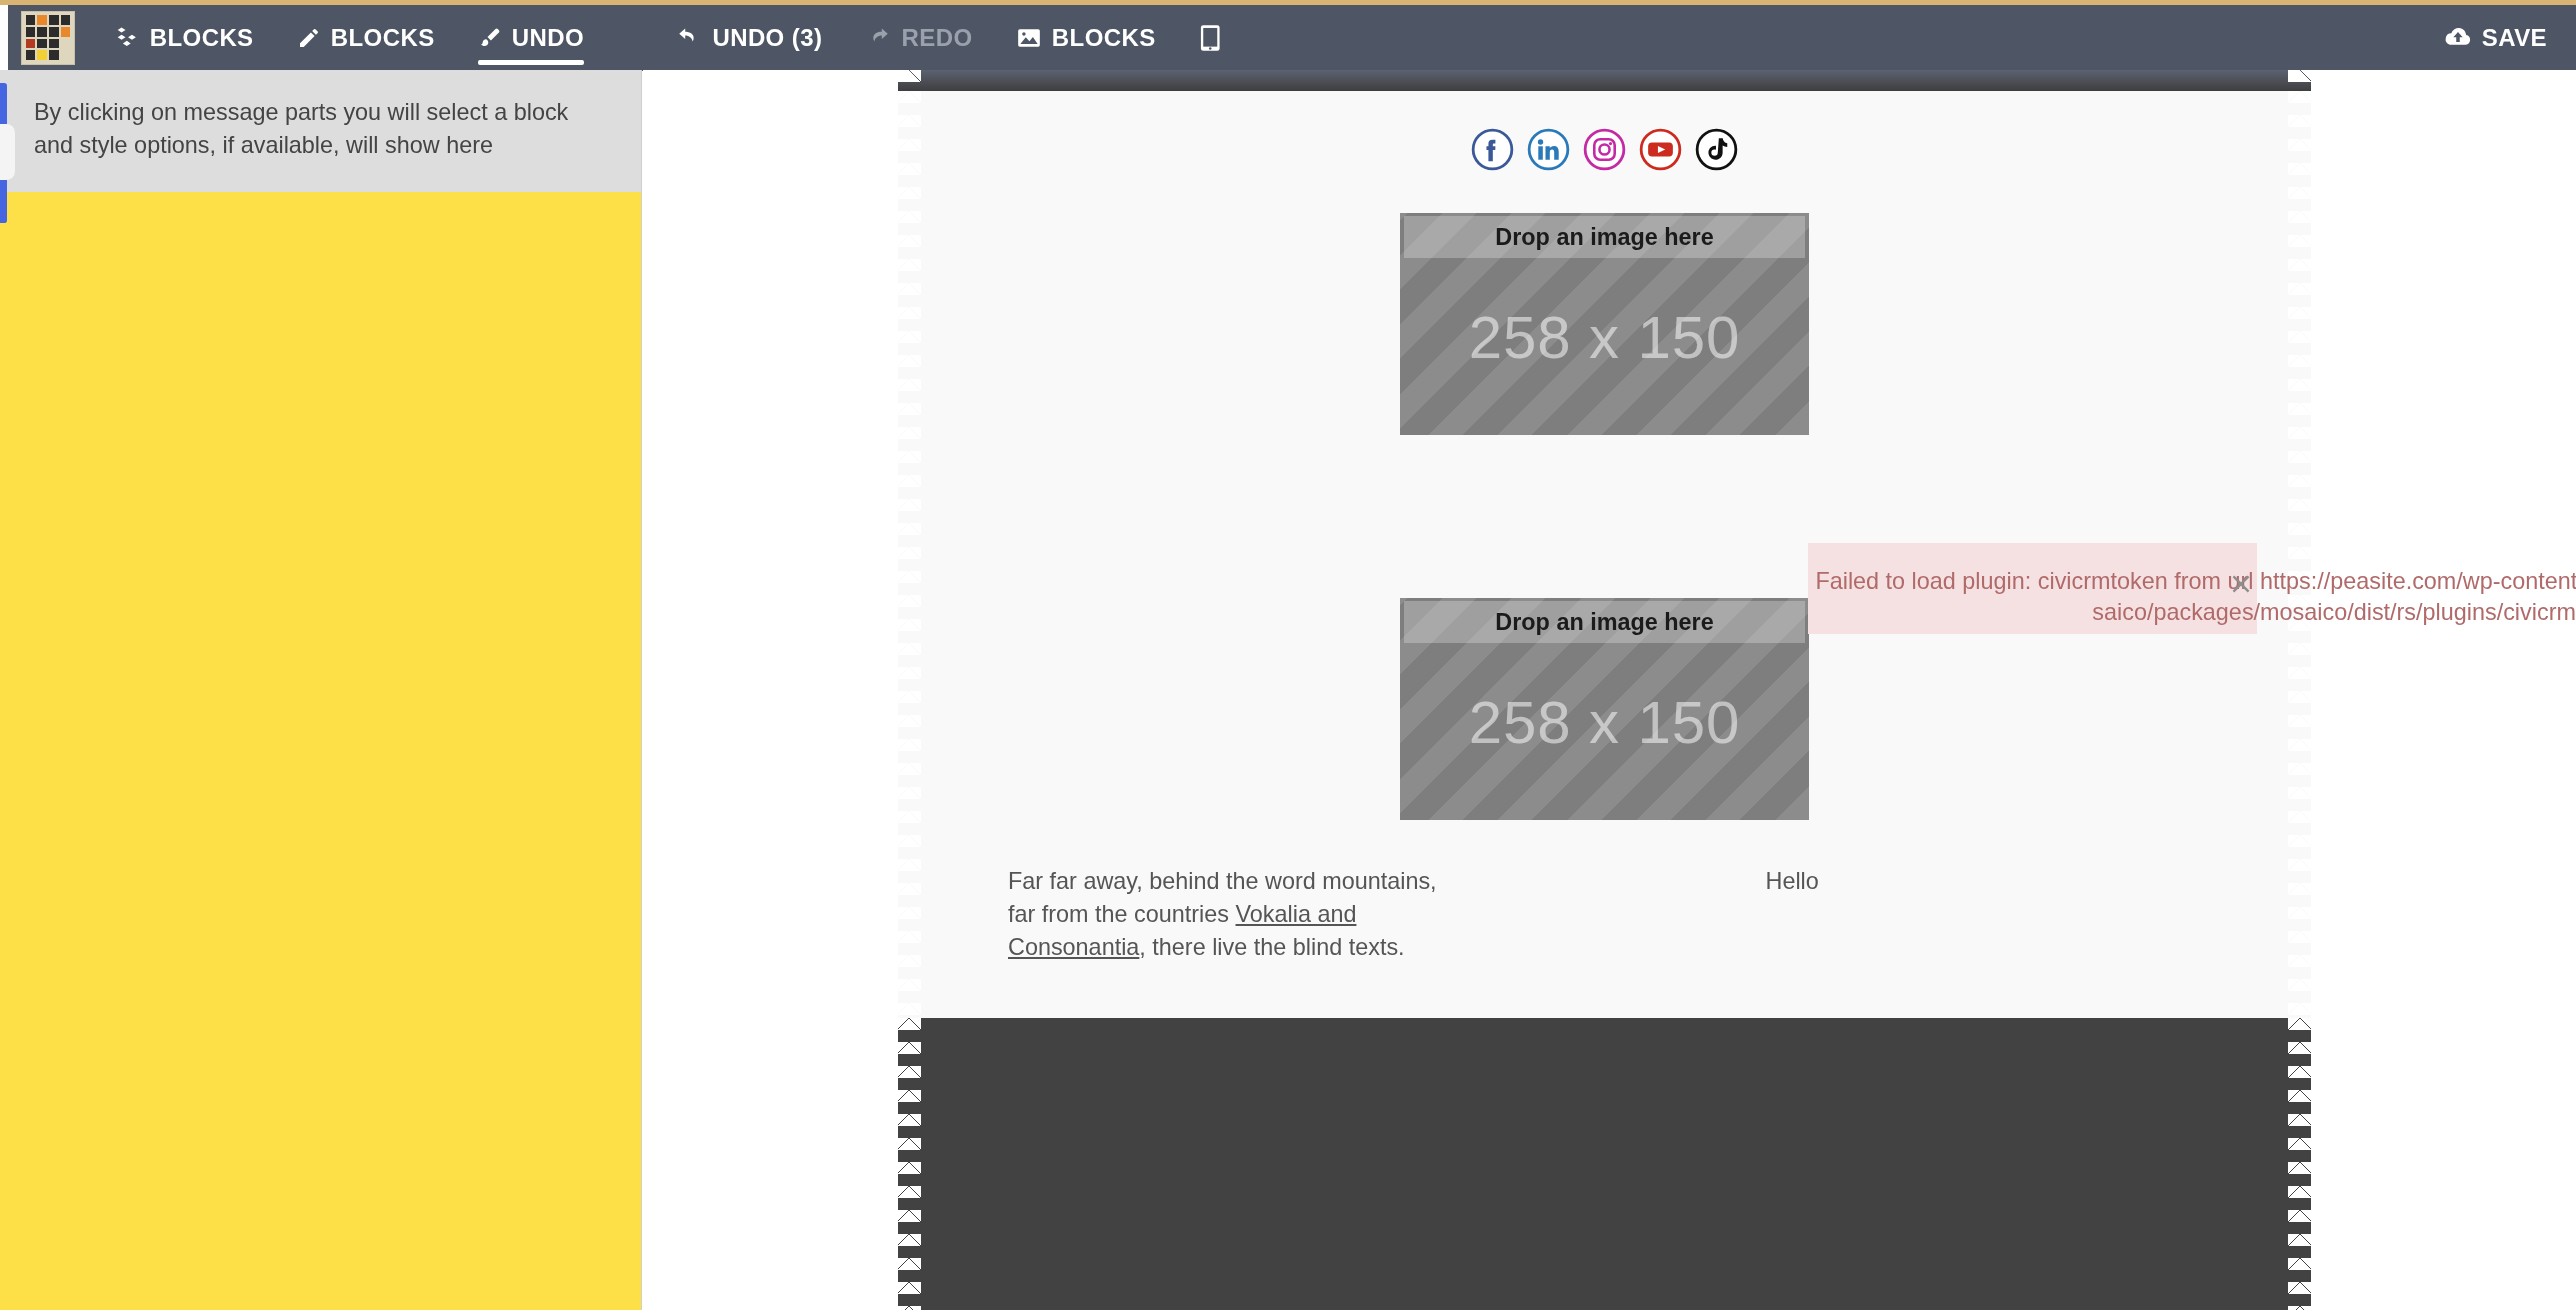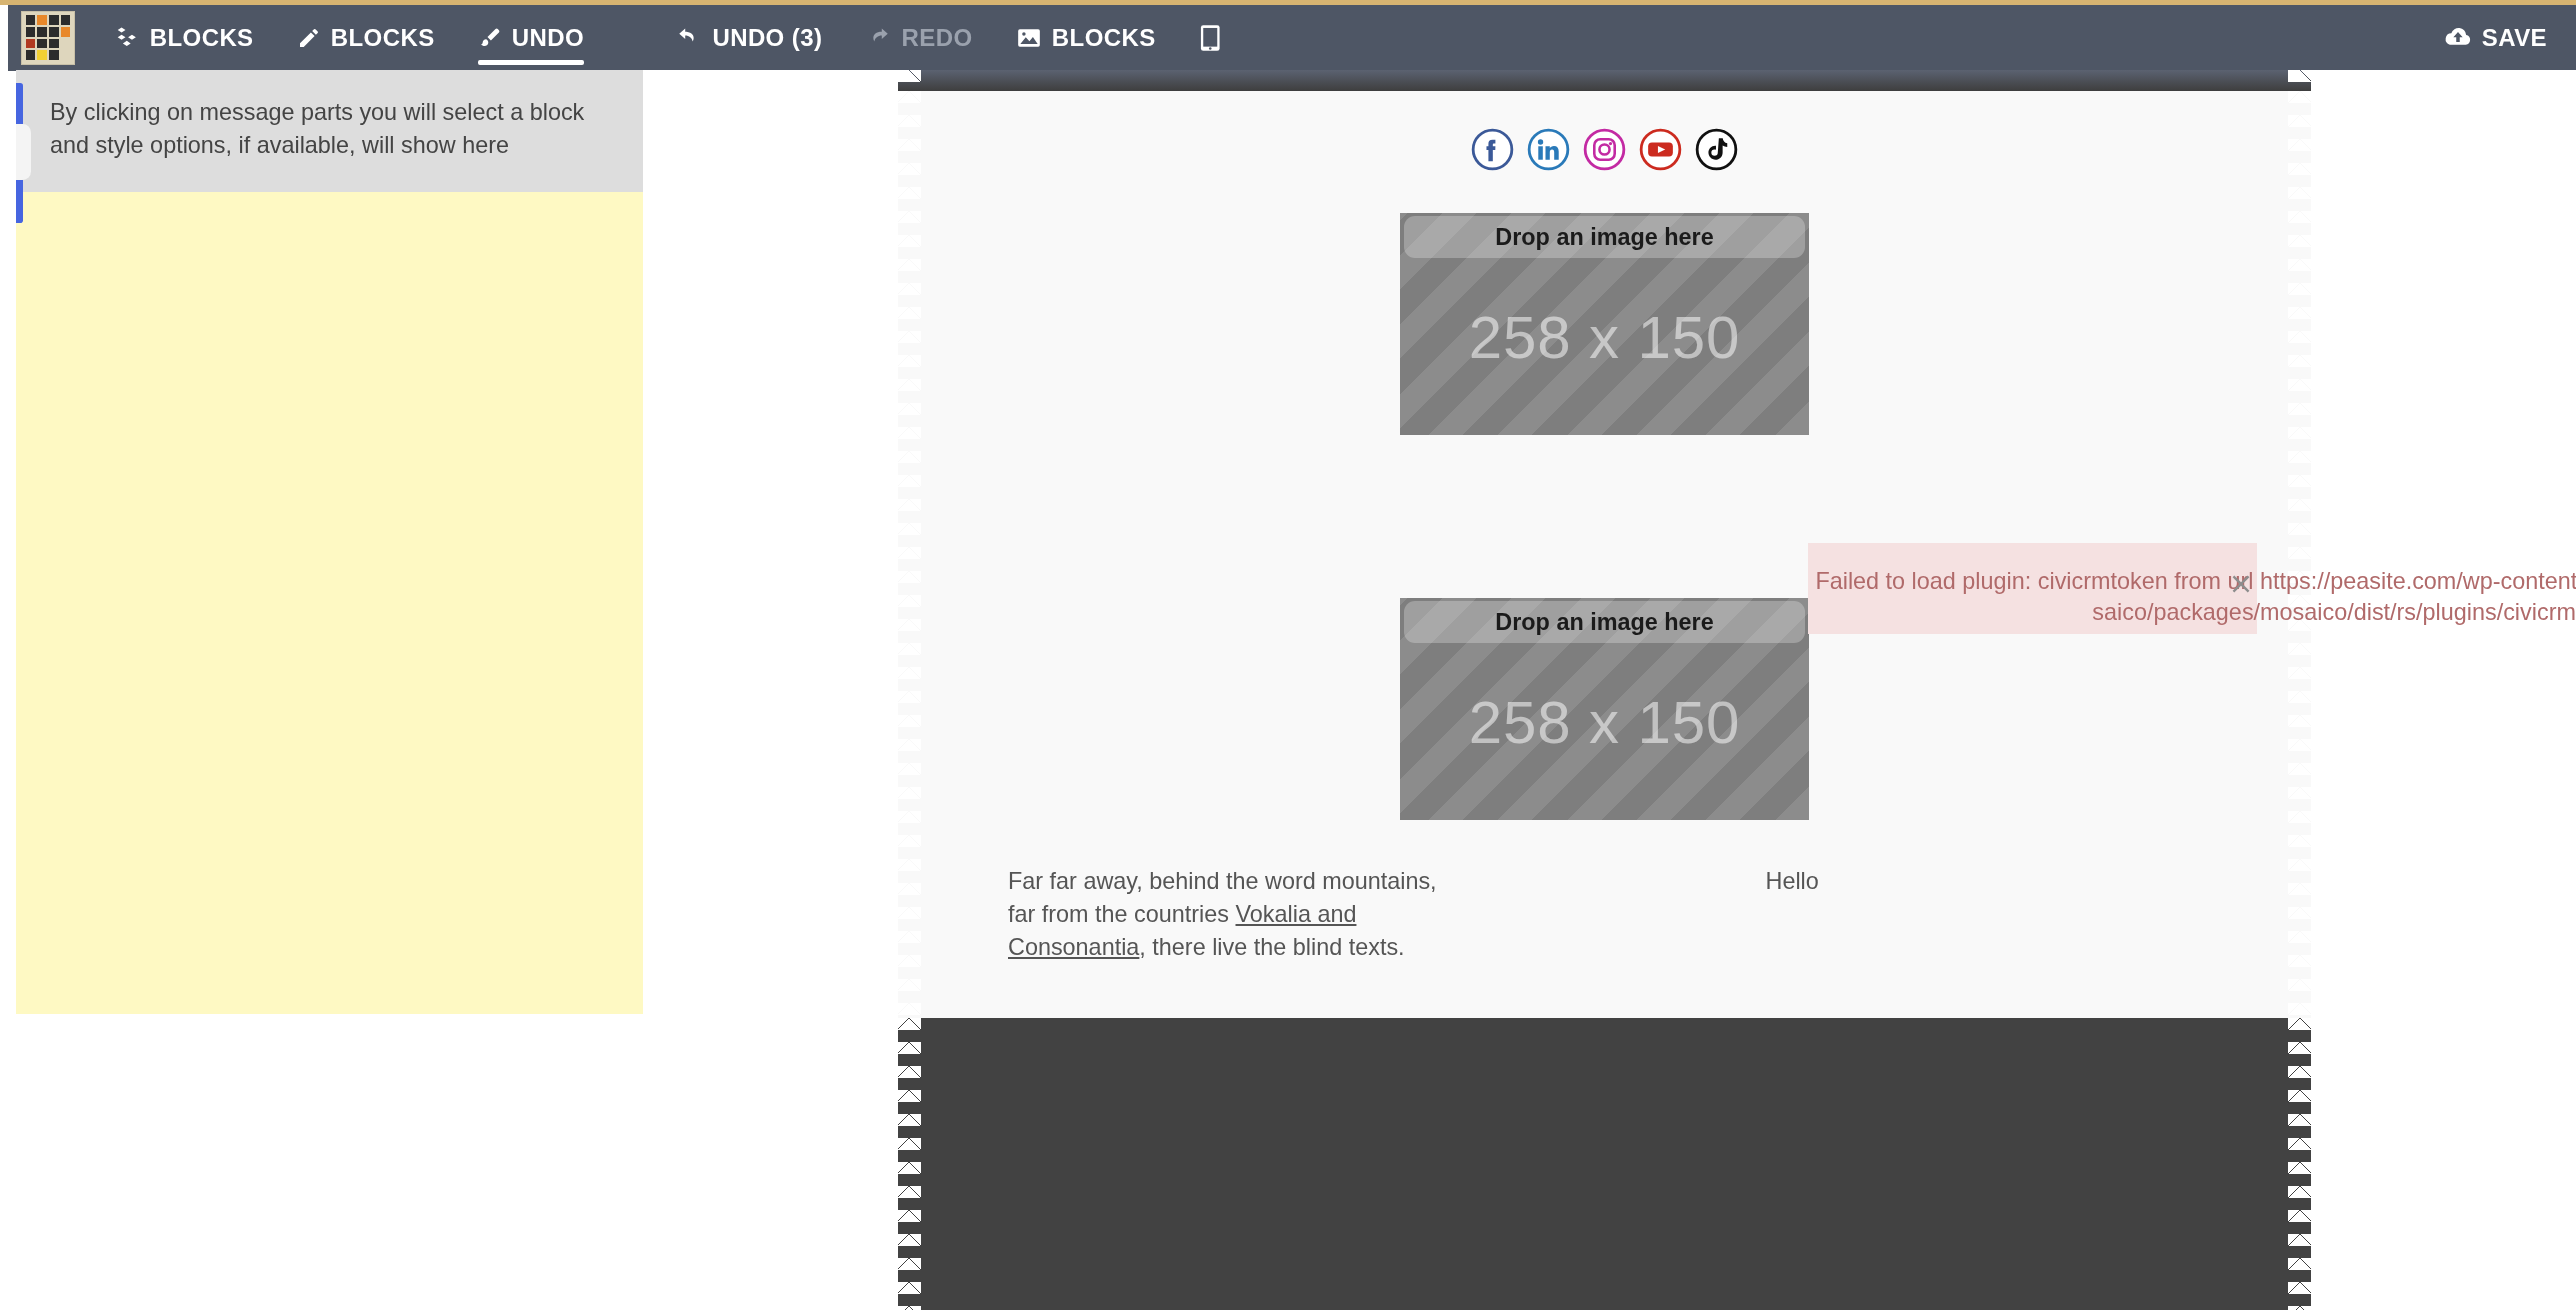--- a/index.html
+++ b/index.html
@@ -50,23 +50,23 @@
     content: ""; position: absolute; left: 21.5px; right: 21.5px; bottom: 5.6px;
     height: 4.7px; background: #ffffff; border-radius: 1.9px;
   }
   .tb-spacer-1 { width: 49px; }
   .tb-grow { flex: 1 1 auto; }
   .tb-icon { display: inline-flex; align-items: center; justify-content: center; }
   .tb-icon svg { display: block; }
 
   
   .sidebar {
-    position: absolute; top: 70px; left: 16px;
-    width: 642px; height: 944px;
-    background: #fef9c3;
+    position: absolute; top: 70px; left: 0;
+    width: 642px; height: 1240px;
+    background: #fde047;
     border-right: 0.9px solid #cfcfcf;
   }
   .sidebar-note {
     margin: 0; padding: 26px 28px 30px 34px;
     background: #dddddd;
     color: #444444;
     font-size: 23.4px; line-height: 1.42;
   }
   .sb-rail {
     position: absolute; left: 0; top: 13px;
@@ -144,21 +144,21 @@
     background:
       repeating-linear-gradient(-45deg,
         #8c8c8c 0px, #8c8c8c 24px,
         #7e7e7e 24px, #7e7e7e 49px);
     cursor: pointer;
   }
   .imgph-bar {
     position: absolute; left: 3.7px; right: 3.7px; top: 3.7px; height: 42px;
     background: rgba(255,255,255,.26);
     display: flex; align-items: center; justify-content: center;
-    color: #1b1b1b; font-size: 23.4px; font-weight: bold; border-radius: 11px;
+    color: #1b1b1b; font-size: 23.4px; font-weight: bold;
   }
   .imgph-dim {
     position: absolute; left: 0; right: 0; top: 56%;
     transform: translateY(-50%);
     text-align: center;
     color: rgba(255,255,255,.52);
     font-size: 60px; font-weight: 300; letter-spacing: 0.9px;
     font-family: "Liberation Sans", sans-serif;
   }
 

